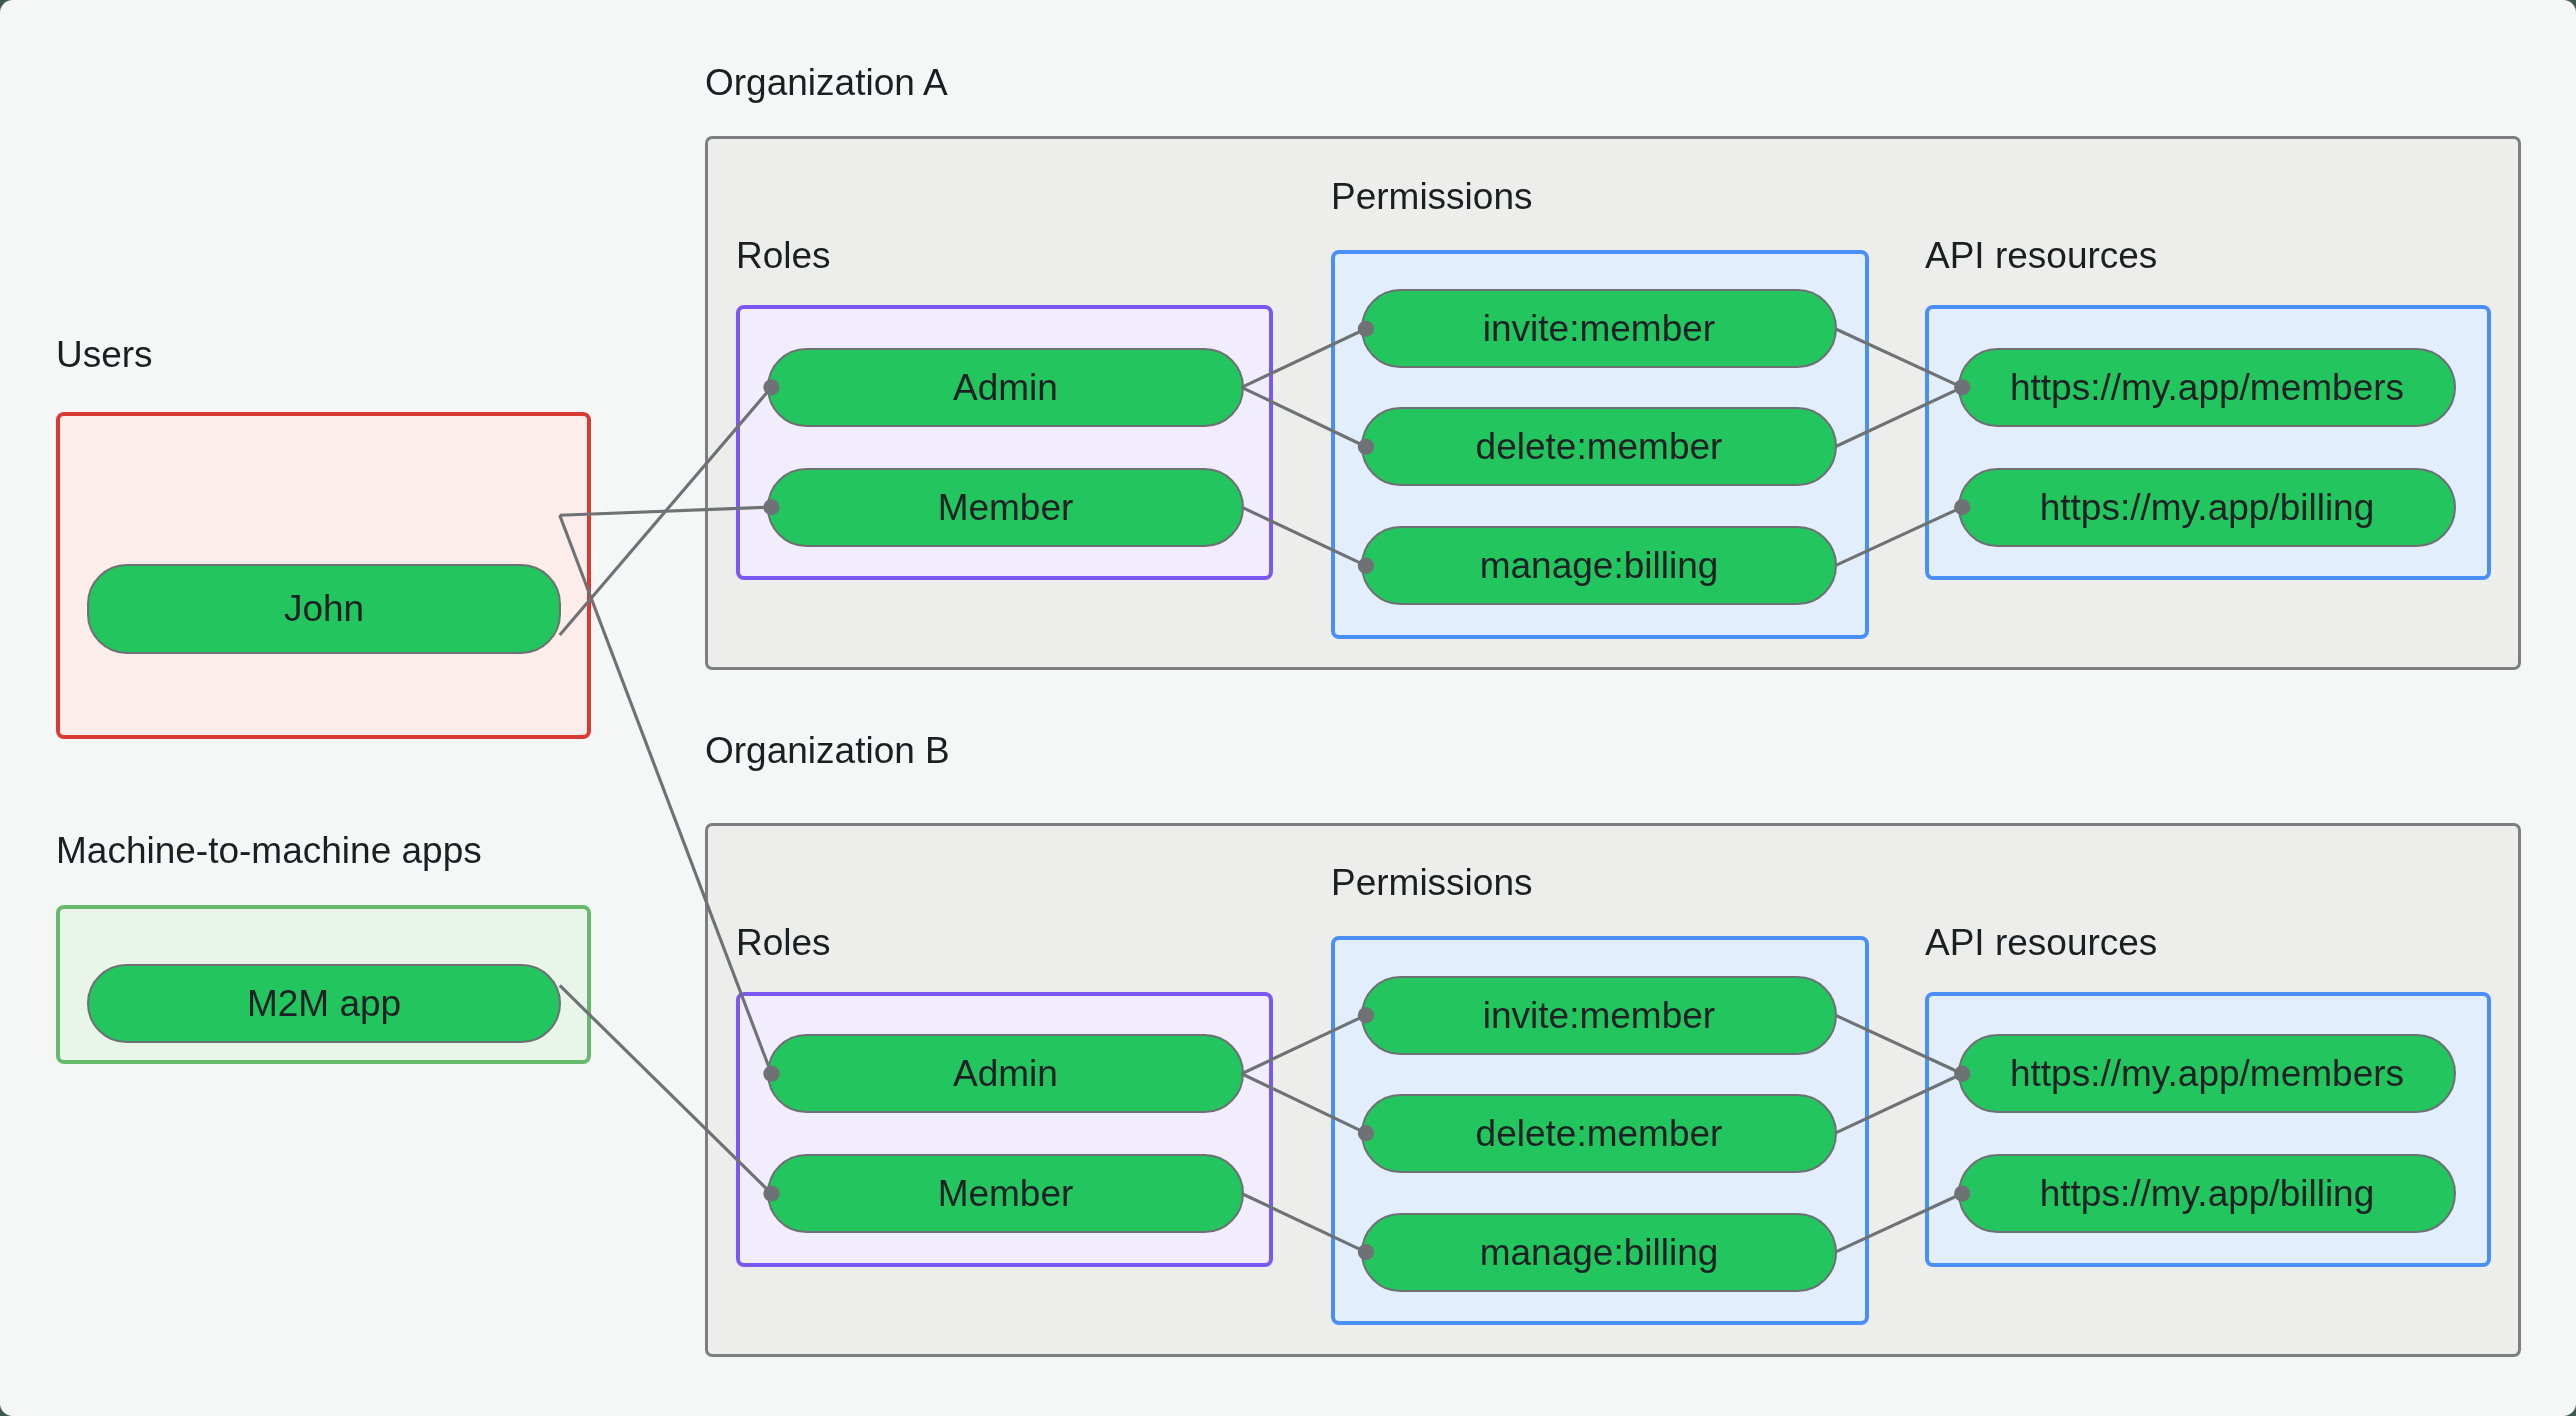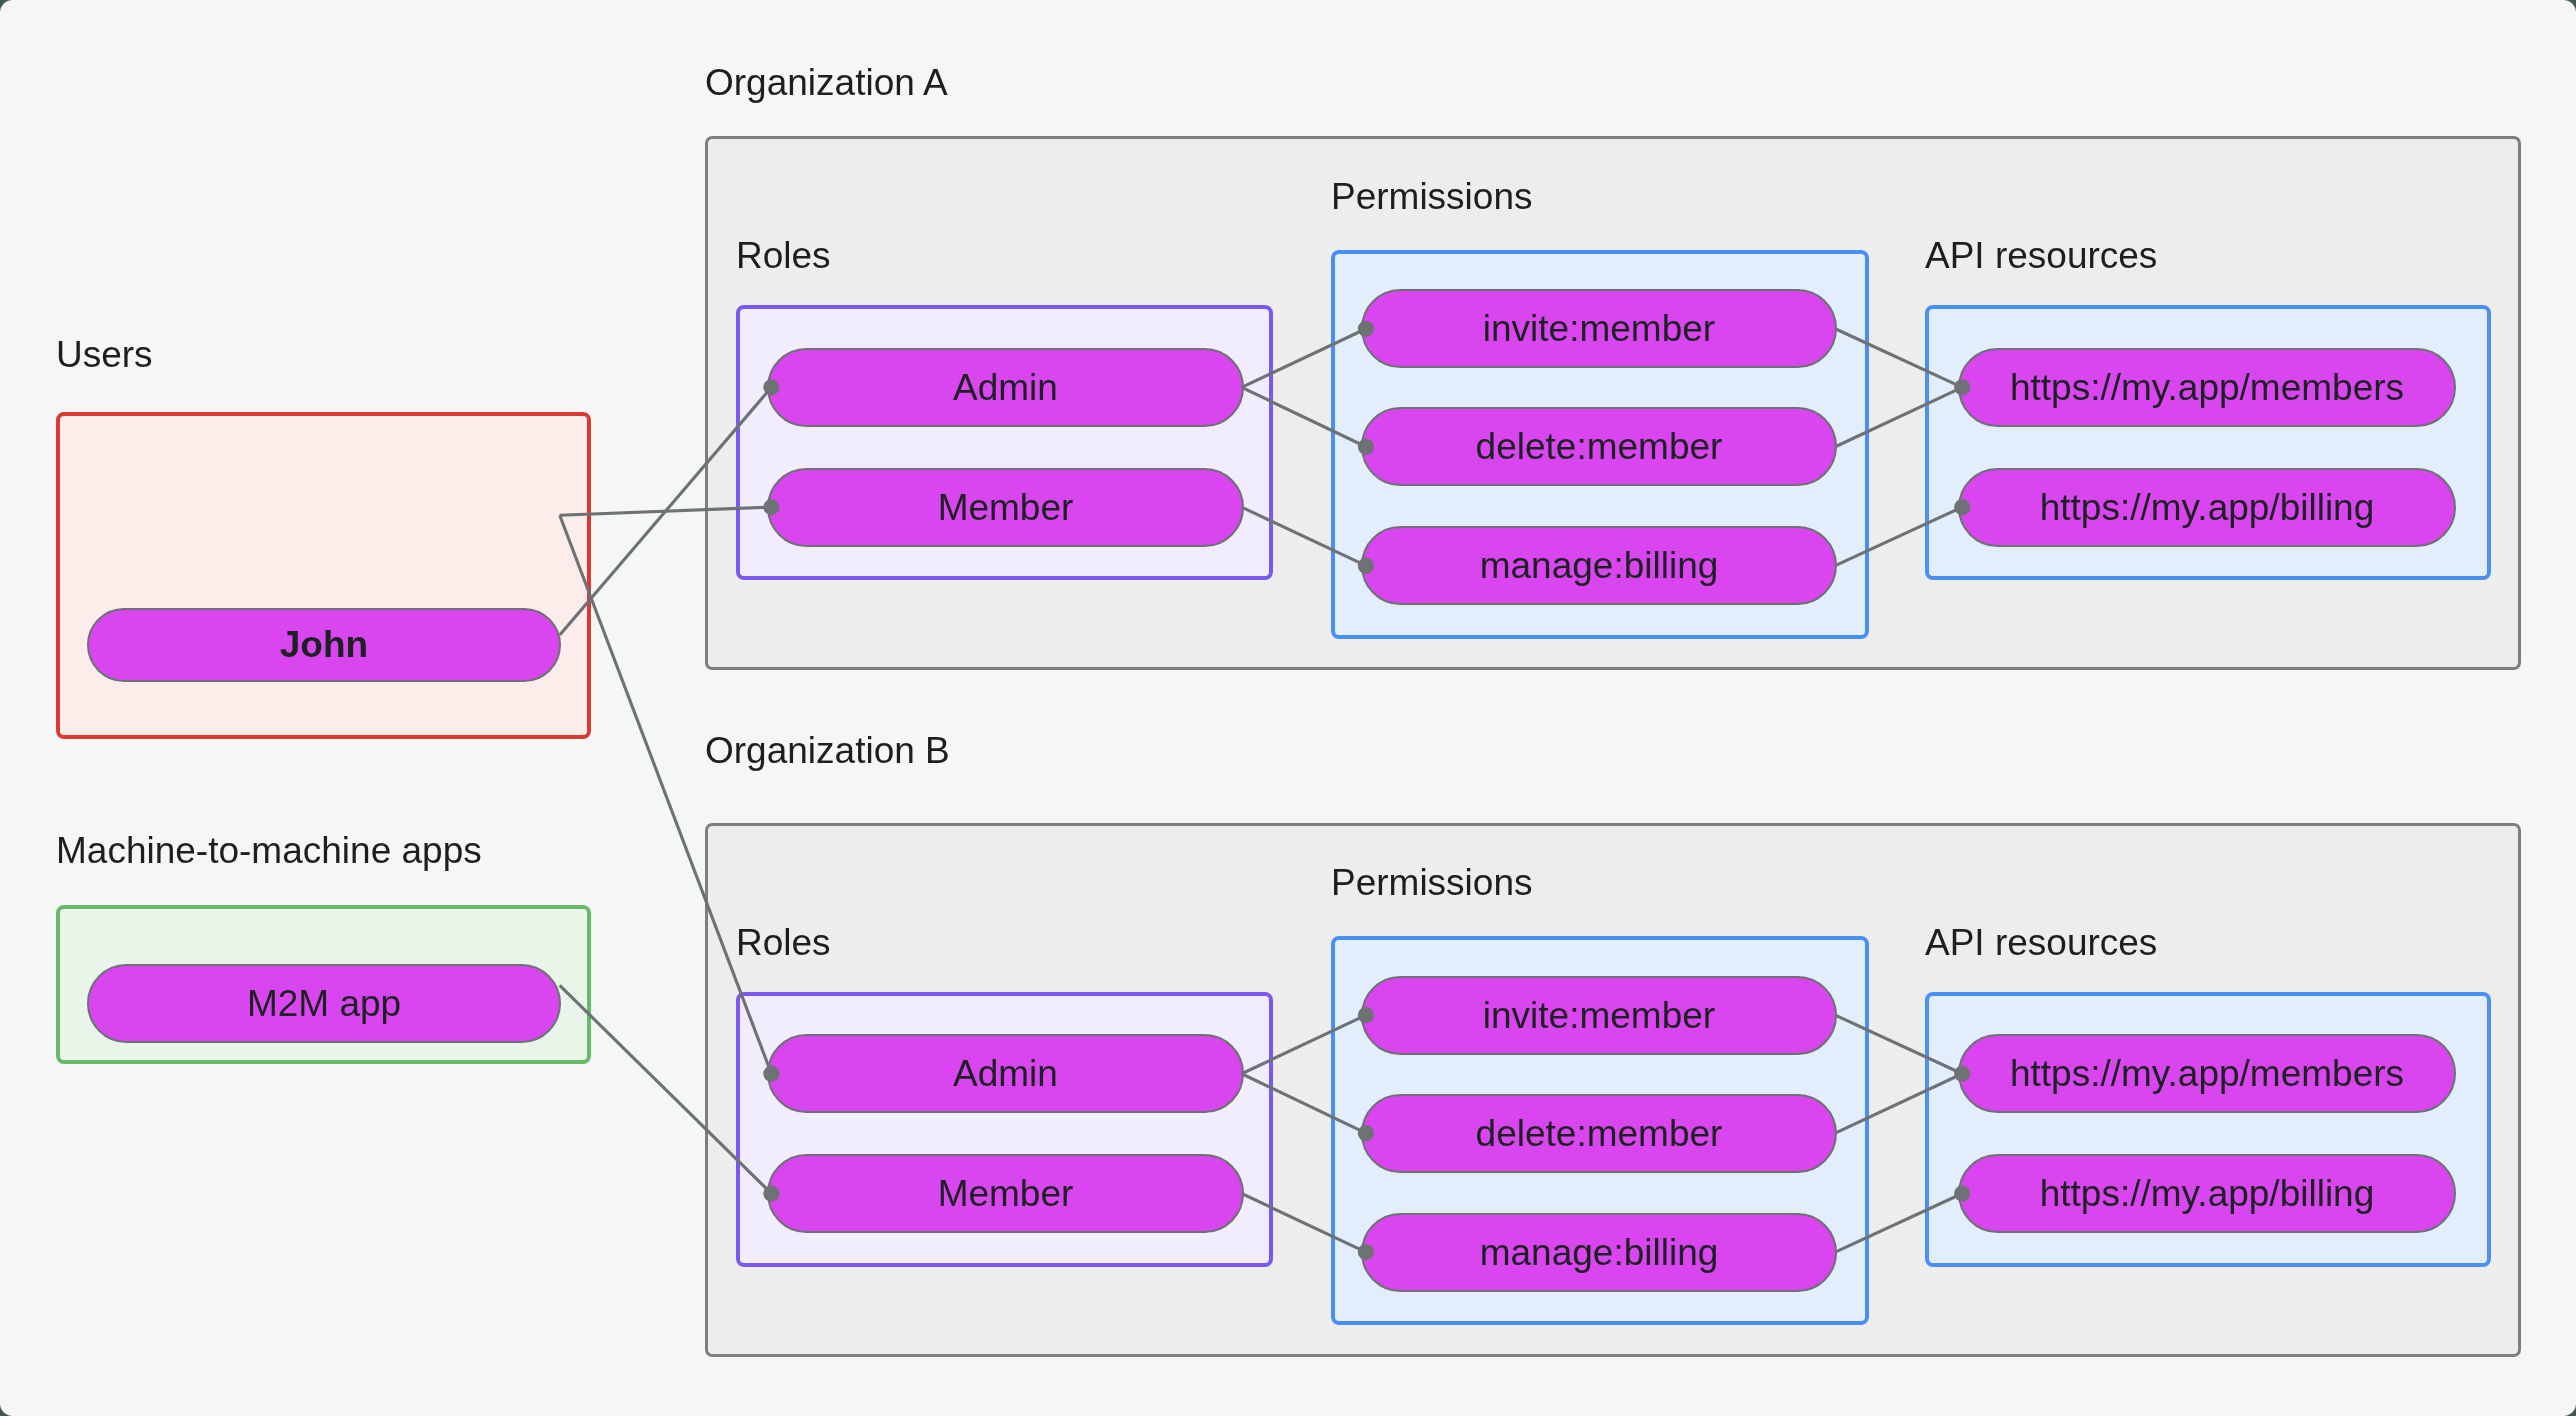--- a/index.html
+++ b/index.html
@@ -24,41 +24,41 @@
     position: absolute; box-sizing: border-box; border-radius: 8px;
   }
   .users-box   { border: 4.5px solid #d93a33; background: #fcedeb; }
   .m2m-box     { border: 4.5px solid #67ba6c; background: #e9f5e9; }
   .org-box     { border: 3.6px solid #7c7f82; background: #ededec; border-radius: 7.2px; }
   .roles-box   { border: 4.5px solid #7b58f2; background: #f2edfd; }
   .perms-box   { border: 4.5px solid #4a8ff5; background: #e2eefc; }
   .api-box     { border: 4.5px solid #4a8ff5; background: #e2eefc; }
   .pill {
     position: absolute; box-sizing: border-box;
-    background: #d946ef;
+    background: #22c55e;
     border: 2.7px solid #6e7174;
     border-radius: 40px;
     display: flex; align-items: center; justify-content: center;
     font-size: 37px; font-weight: 400; color: #1e2124;
     white-space: nowrap;
   }
   #edge-layer {
     position: absolute; left: 0; top: 0;
     width: 2576px; height: 1416px;
     pointer-events: none;
   }
 </style>
 </head>
 <body>
 
 <div class="card">
 
   <div class="section-label" style="left:56px; top:335px;">Users</div>
   <div class="group-box users-box" style="left:56px; top:412px; width:535px; height:327px;"></div>
-  <div class="pill" style="left:87px; top:608px; width:474px; height:74px;font-weight:bold;">John</div>
+  <div class="pill" style="left:87px; top:564px; width:474px; height:90px;">John</div>
 
   <div class="section-label" style="left:56px; top:831px;">Machine-to-machine apps</div>
   <div class="group-box m2m-box" style="left:56px; top:905px; width:535px; height:159px;"></div>
   <div class="pill" style="left:87px; top:946px; width:474px; height:79px;margin-top:18px;">M2M app</div>
 
   <div class="section-label" style="left:705px; top:63px;">Organization A</div>
   <div class="group-box org-box" style="left:705px; top:136px; width:1816px; height:534px;"></div>
 
   <div class="section-label" style="left:736px; top:236px;">Roles</div>
   <div class="group-box roles-box" style="left:736px; top:305px; width:537px; height:275px;"></div>

